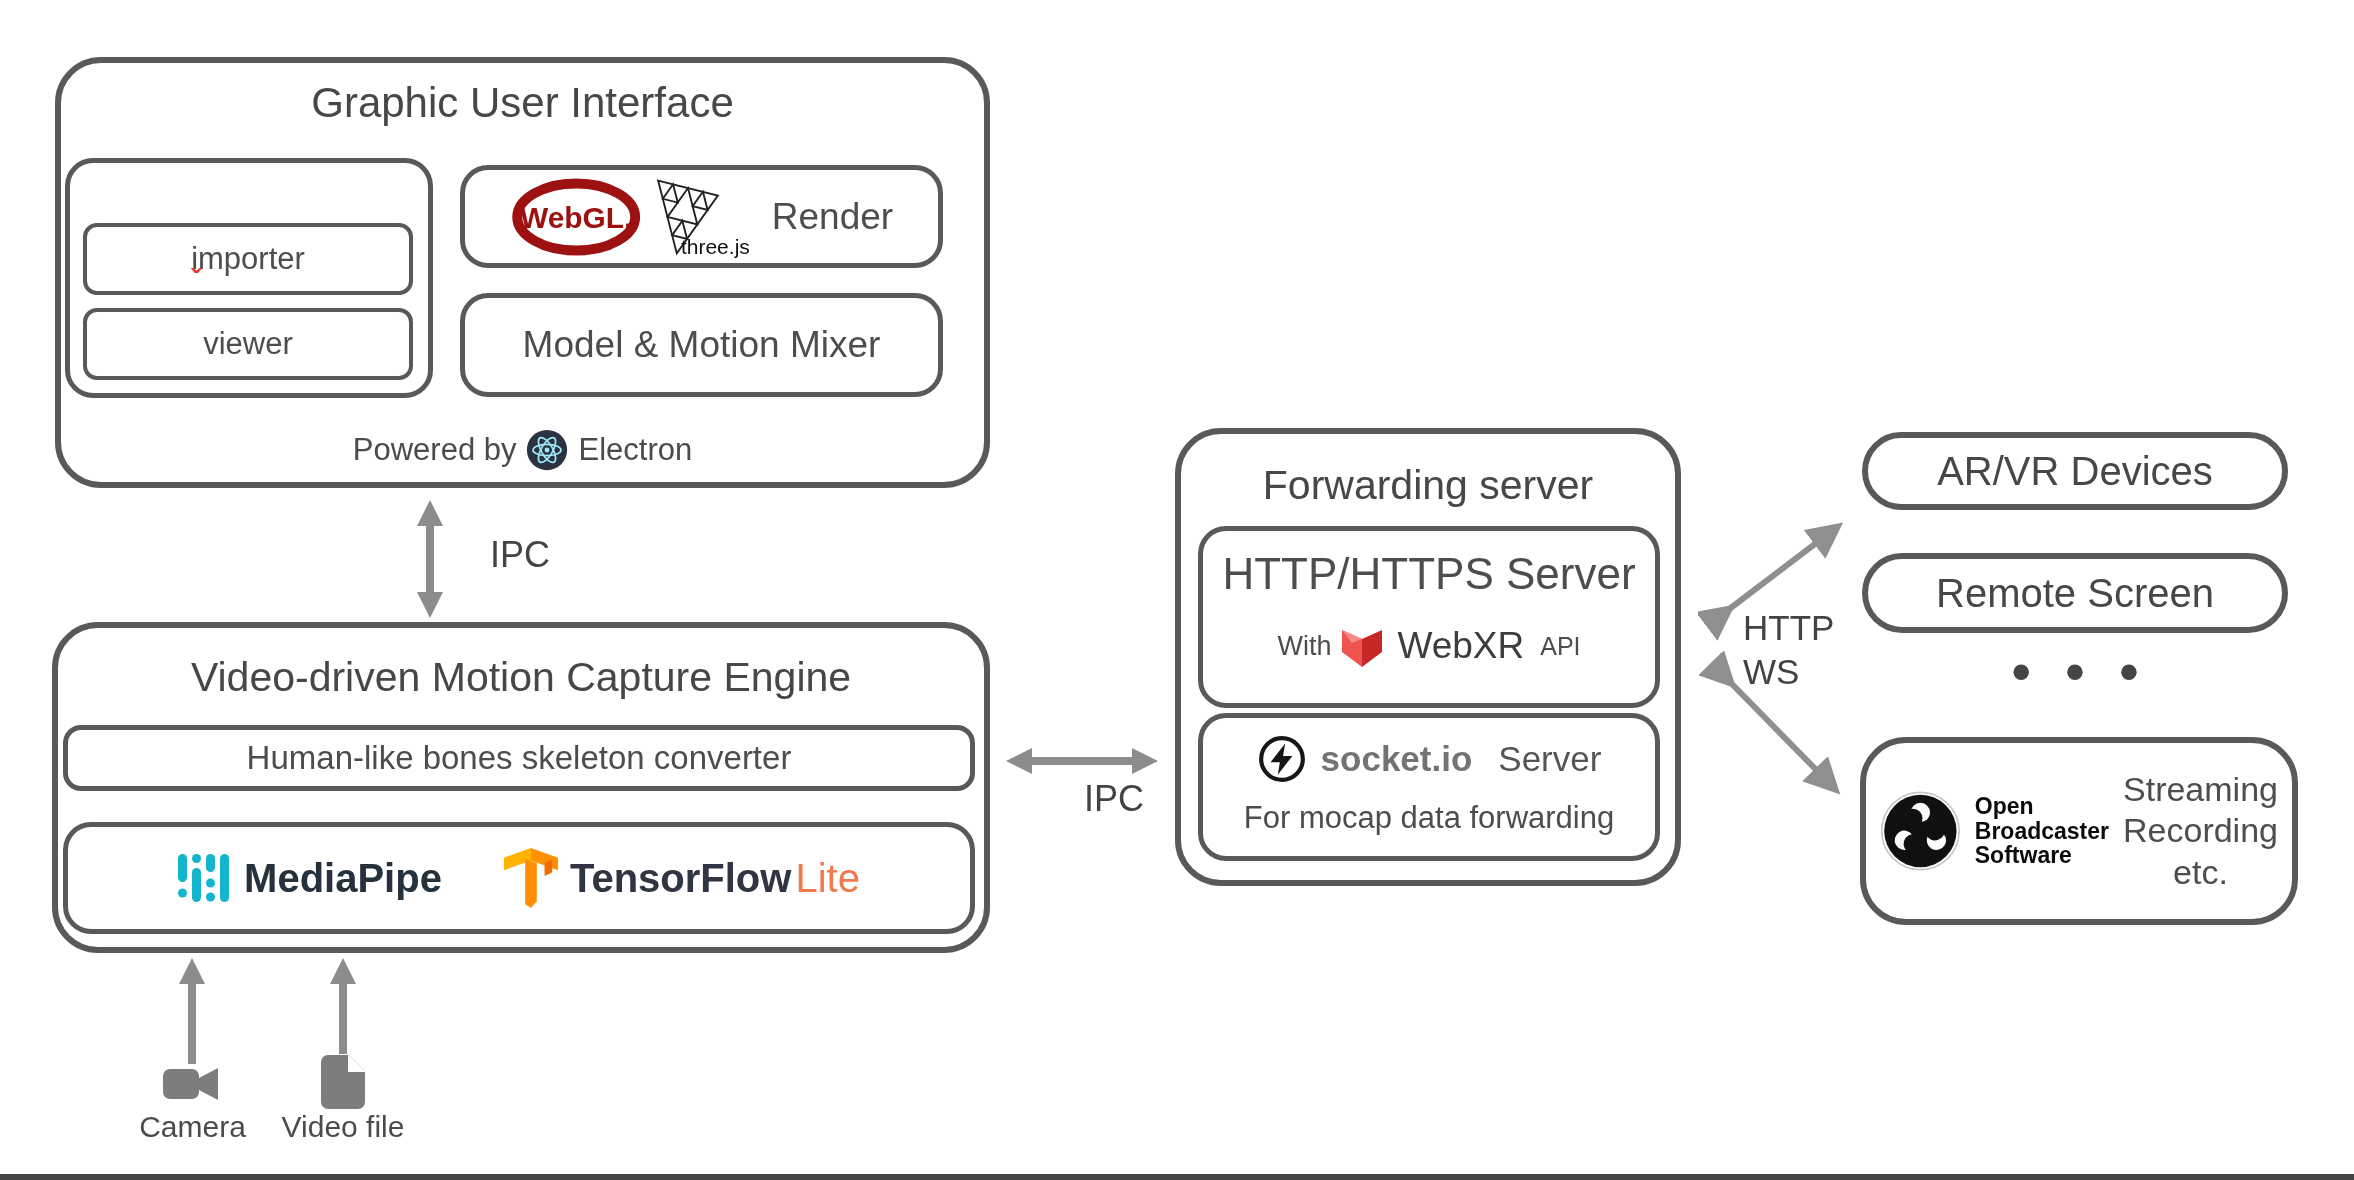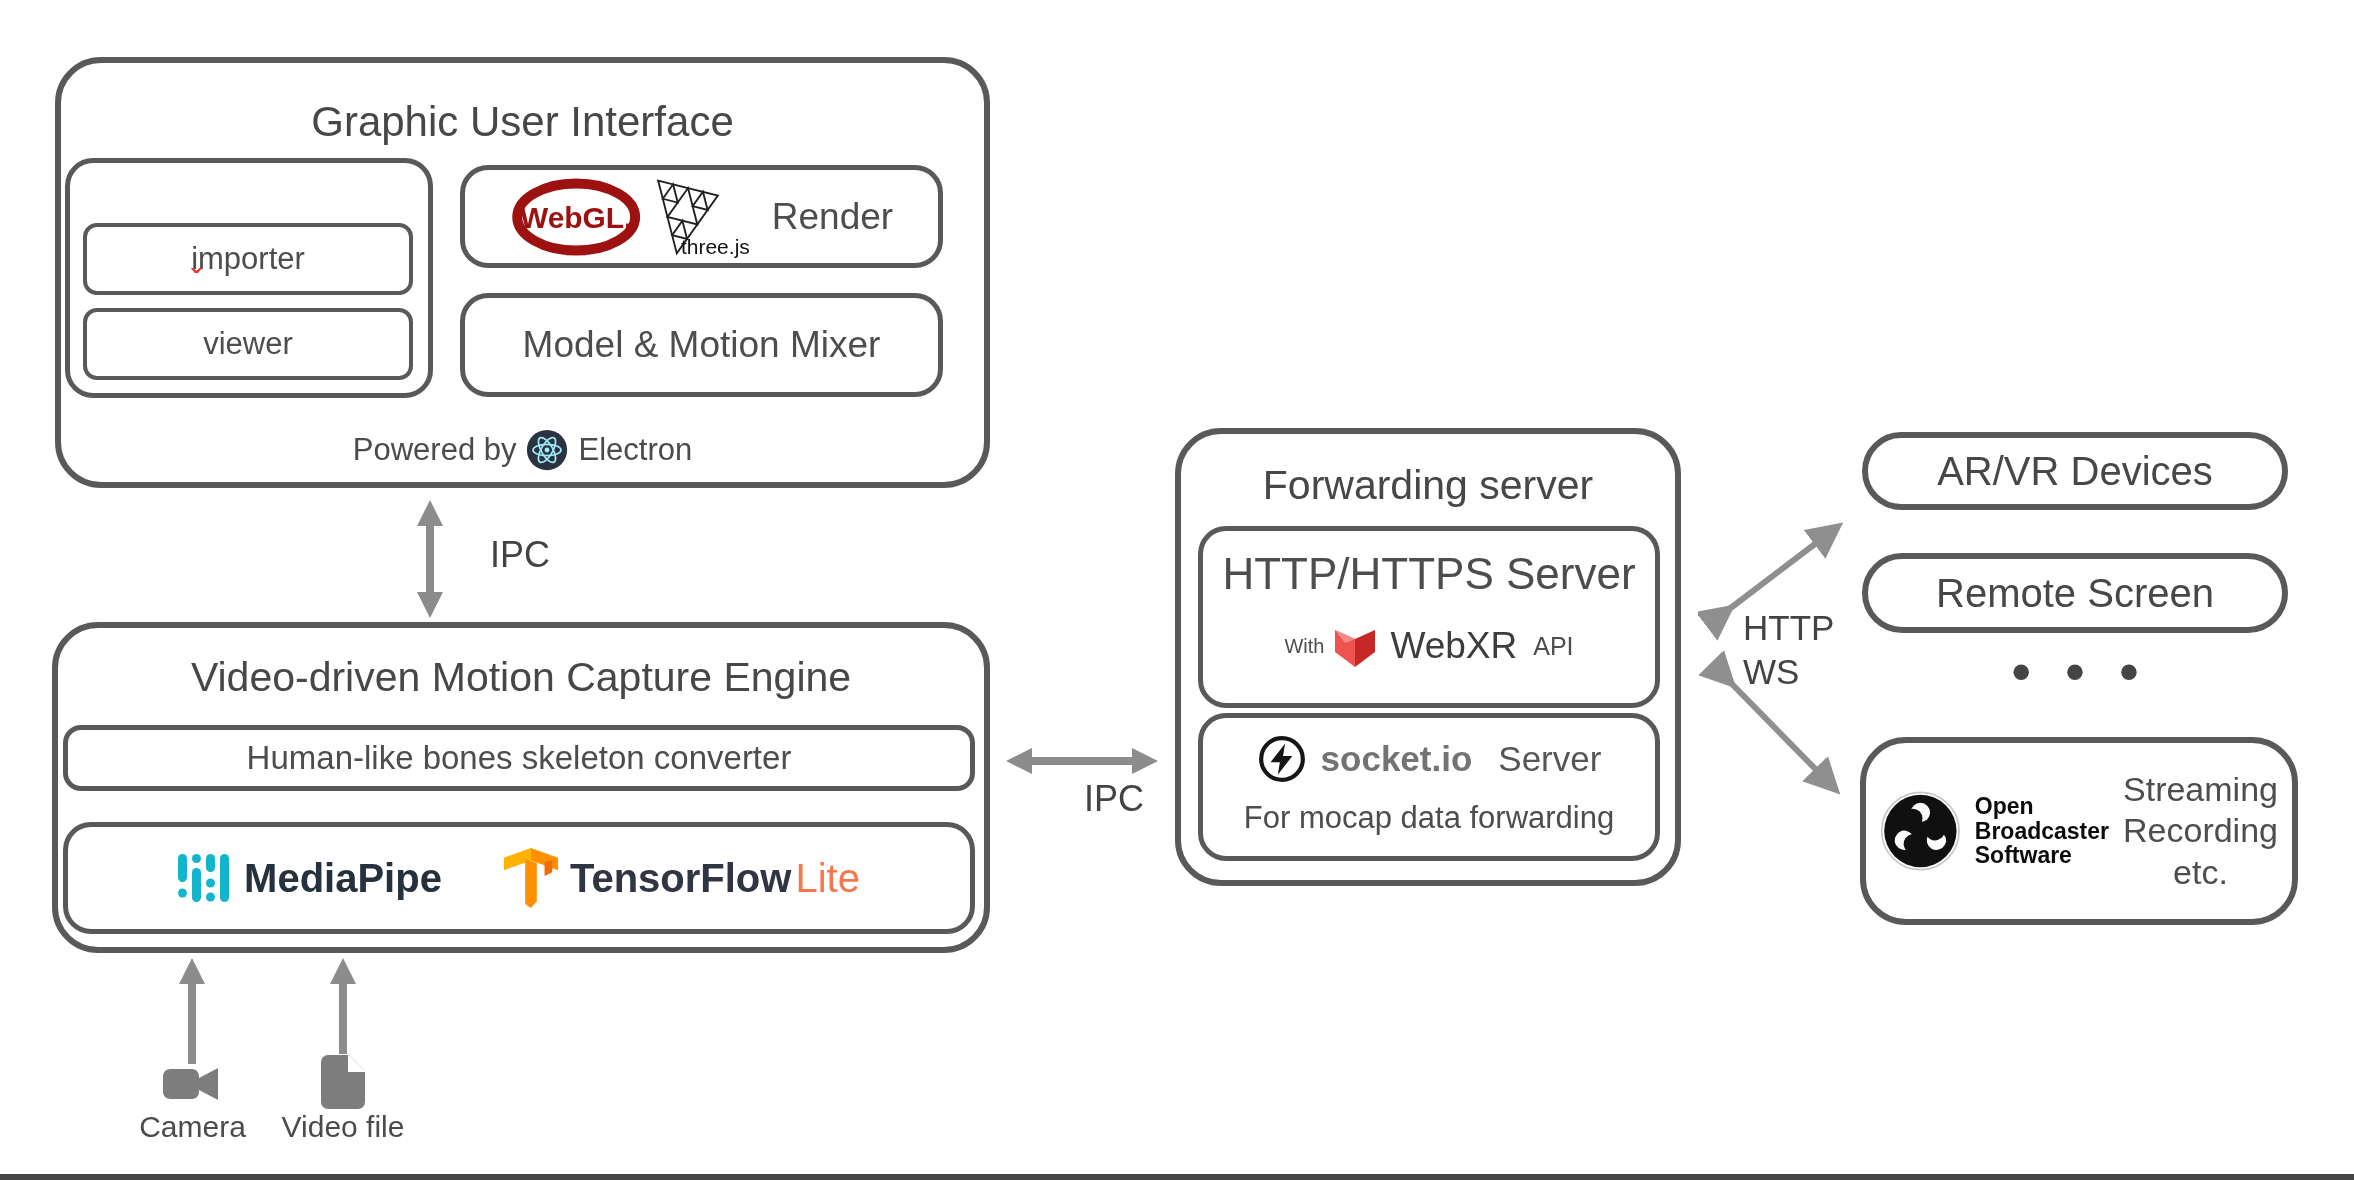--- a/index.html
+++ b/index.html
@@ -5,41 +5,41 @@
   html,body{margin:0;padding:0;background:#ffffff;}
   body{font-family:"Liberation Sans","DejaVu Sans",sans-serif;color:#4d4d4d;}
   .canvas{position:relative;width:2354px;height:1180px;background:#ffffff;overflow:hidden;}
 
   .box{position:absolute;background:#fff;border:6px solid #595959;border-radius:46px;box-sizing:border-box;}
   .box-mid{border-width:5px;border-radius:28px;}
   .box-leaf{border-width:4px;border-radius:14px;}
   .ctext{position:absolute;left:0;right:0;text-align:center;}
   .hrow{position:absolute;display:flex;align-items:center;justify-content:center;}
 
-  .gui-title{top:35px;font-size:42px;font-weight:500;color:#474747;}
+  .gui-title{top:16px;font-size:42px;font-weight:500;color:#474747;}
   .mm-title{top:10px;font-size:30px;color:#4d4d4d;}
   .leaf-label{font-size:31px;color:#4d4d4d;}
   .render-label{font-size:37px;color:#4d4d4d;margin-left:34px;}
   .mixer-label{font-size:37px;color:#4d4d4d;}
   .powered{font-size:31px;color:#4b4b4b;}
   .threejs-wrap{position:relative;width:92px;height:84px;}
   .threejs-label{position:absolute;right:-12px;bottom:0;font-size:21px;color:#121212;}
 
   .engine-title{top:26px;font-size:41px;font-weight:500;color:#474747;}
   .conv-label{font-size:33px;color:#4d4d4d;}
   .mp-text{font-size:40px;font-weight:700;color:#25323e;margin-left:14px;}
   .tf-text{font-size:40px;font-weight:700;color:#2f3542;margin-left:10px;}
   .tf-lite{font-size:40px;font-weight:500;color:#f4774e;margin-left:4px;}
 
   .ipc-label{position:absolute;font-size:36px;color:#434343;margin-left:32px;}
   .proto-label{position:absolute;font-size:35px;color:#434343;}
 
   .fs-title{top:28px;font-size:41px;font-weight:500;color:#474747;}
   .http-title{top:18px;font-size:44px;color:#4d4d4d;}
-  .with-label{font-size:20px;color:#4d4d4d;}
+  .with-label{font-size:27px;color:#4d4d4d;}
   .webxr-label{font-size:37px;color:#3d3d3d;margin-left:4px;}
   .api-label{font-size:25px;color:#4d4d4d;margin-left:8px;}
   .socket-brand{font-size:35px;font-weight:700;color:#737373;}
   .socket-server{font-size:35px;color:#555;margin-left:12px;}
   .socket-sub{top:82px;font-size:31px;color:#4d4d4d;}
 
   .client-label{font-size:40px;color:#474747;}
   .ellipsis{position:absolute;font-size:54px;font-weight:900;letter-spacing:10px;color:#454545;text-align:center;}
   .obs-brand{font-size:23px;line-height:1.07;font-weight:800;color:#0b0b0b;}
   .obs-desc{font-size:34px;line-height:1.22;color:#4d4d4d;text-align:center;}

